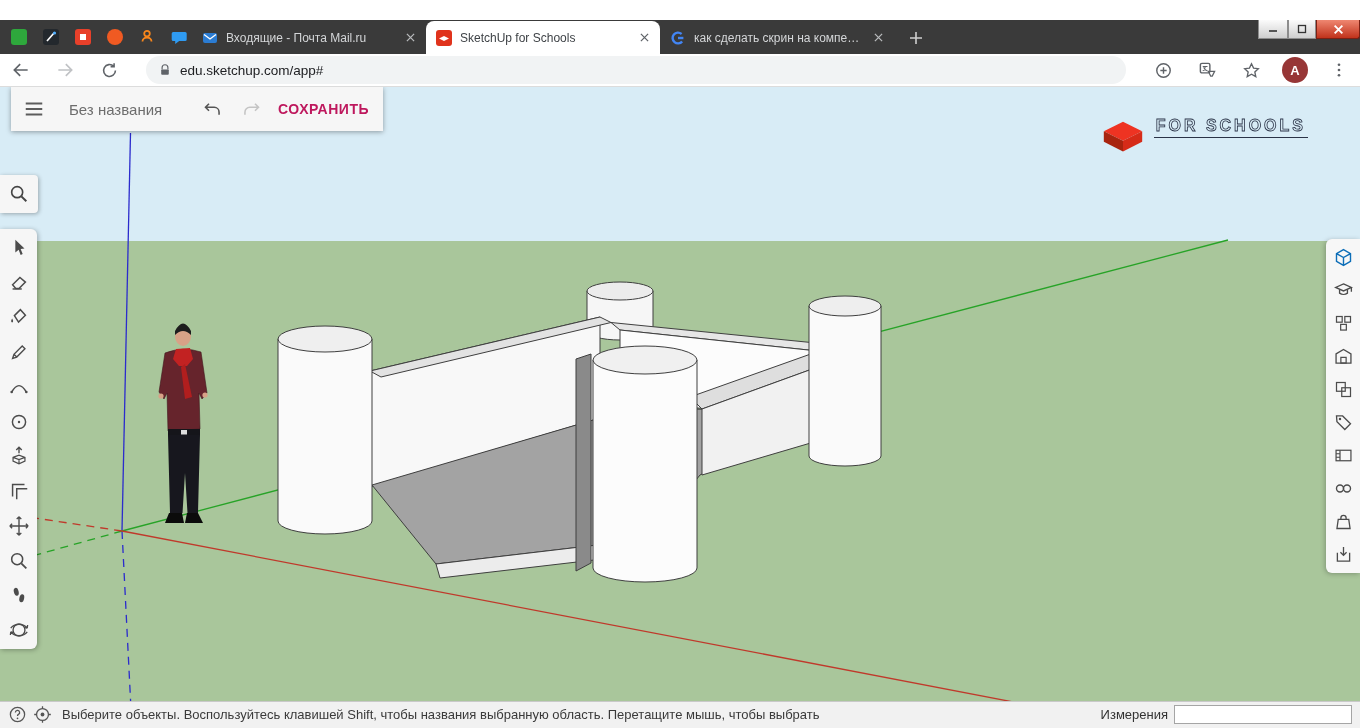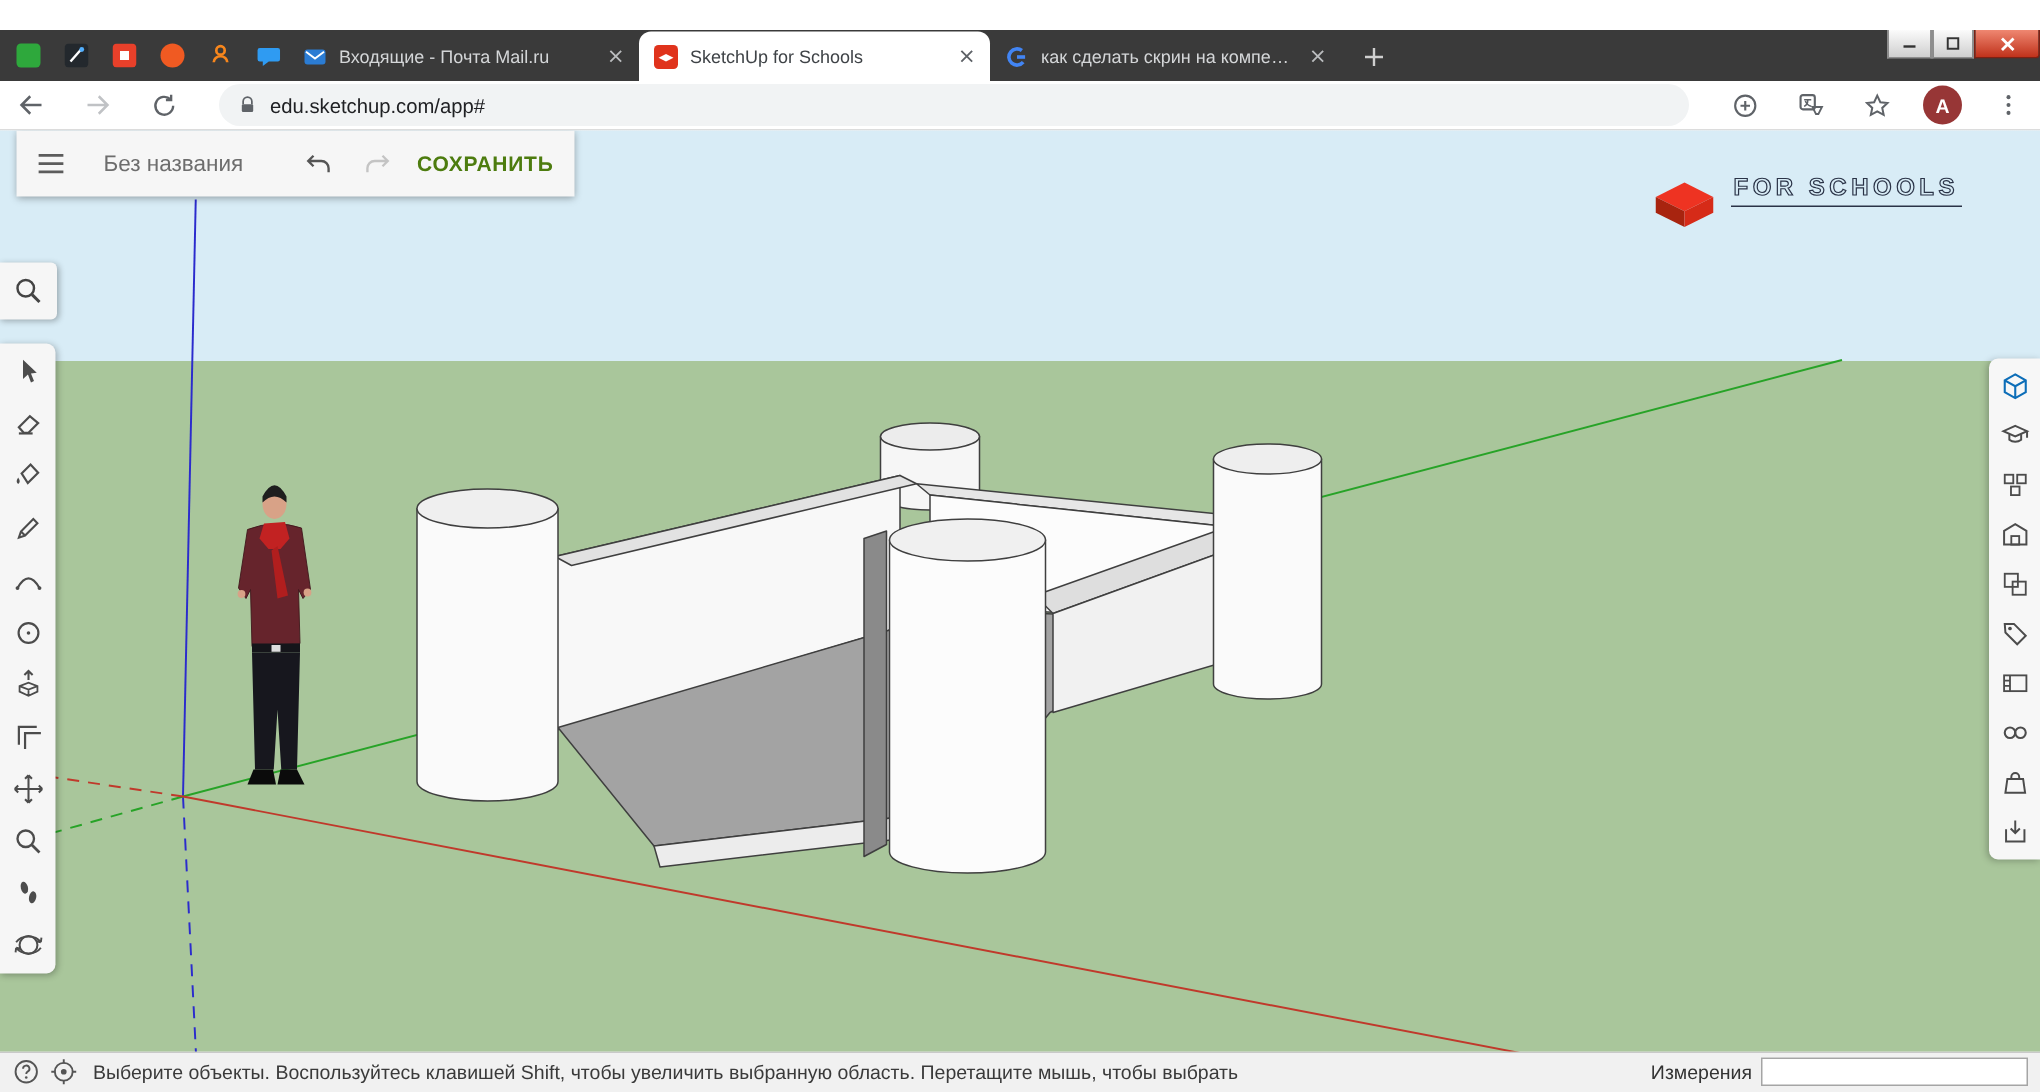--- a/index.html
+++ b/index.html
@@ -29,21 +29,21 @@
   .addrtext { font-size:13.5px; color:#202124; }
   .avatar { width:26px; height:26px; border-radius:50%; background:#973636; color:#fff; font-size:13px; font-weight:bold; display:flex; align-items:center; justify-content:center; }
 
   
   .viewport { position:relative; height:632px; background:linear-gradient(to bottom,#d8ecf6 0px,#d8ecf6 154px,#a9c69b 154px,#a9c69b 100%); overflow:hidden; }
   .scene { position:absolute; inset:0; }
 
   .su-topbar { position:absolute; left:0; top:0; width:372px; height:44px; background:#f6f6f6; box-shadow:0 1px 5px rgba(0,0,0,.35); display:flex; align-items:center; padding:0 14px 0 10px; gap:14px; z-index:5;margin-left:11px; }
   .doc-title { font-size:15px; color:#6d6d6d; margin-left:8px; margin-right:auto; white-space:nowrap; }
   .iconbtn { background:none; border:none; display:flex; align-items:center; justify-content:center; padding:2px; cursor:pointer; }
-  .save-btn { background:none; border:none; color:#4d7c0f; font-family:"Liberation Sans",sans-serif; font-size:14px; font-weight:bold; letter-spacing:.5px; cursor:pointer; }
+  .save-btn { background:none; border:none; color:#be185d; font-family:"Liberation Sans",sans-serif; font-size:14px; font-weight:bold; letter-spacing:.5px; cursor:pointer; }
 
   .search-btn { position:absolute; left:0; top:88px; width:38px; height:38px; background:#f6f6f6; border:none; border-radius:0 4px 4px 0; box-shadow:1px 1px 4px rgba(0,0,0,.3); display:flex; align-items:center; justify-content:center; cursor:pointer; z-index:5; }
 
   .left-tools { position:absolute; left:0; top:142px; width:37px; height:420px; background:#f6f6f6; border-radius:0 6px 6px 0; box-shadow:1px 1px 5px rgba(0,0,0,.3); display:flex; flex-direction:column; justify-content:space-between; padding:6px 0; z-index:5; }
   .right-tools { position:absolute; right:0; top:152px; width:34px; height:334px; background:#f7f7f7; border-radius:6px 0 0 6px; box-shadow:-1px 1px 5px rgba(0,0,0,.25); display:flex; flex-direction:column; justify-content:space-between; padding:6px 0; z-index:5; }
   .toolbtn { background:none; border:none; width:100%; display:flex; align-items:center; justify-content:center; cursor:pointer; padding:2px 0; }
 
   .su-logo { position:absolute; right:52px; top:28px; display:flex; align-items:flex-start; gap:8px; z-index:4; }
   .su-logo .wordmark { display:flex; flex-direction:column; align-items:flex-end; }
   .su-name { font-size:34px; font-weight:bold; color:#242d3a; letter-spacing:-1px; line-height:34px; }
@@ -455,18 +455,18 @@
           <circle cx="12" cy="16.8" r="1.1" fill="#555"></circle>
         </svg>
     </div>
     <div style="display:flex">
       <svg width="19" height="19" viewBox="0 0 24 24">
           <circle cx="12" cy="12" r="7.5" fill="none" stroke="#555" stroke-width="1.6"></circle>
           <circle cx="12" cy="12" r="2.4" fill="#555"></circle>
           <path d="M12,1.5 V5 M12,19 V22.5 M1.5,12 H5 M19,12 H22.5" stroke="#555" stroke-width="1.6"></path>
         </svg>
     </div>
-    <span class="status-hint">Выберите объекты. Воспользуйтесь клавишей Shift, чтобы увеличить выбранную область. Перетащите мышь, чтобы выбрать</span>
+    <span class="status-hint">Выберите объекты. Воспользуйтесь клавишей Shift, чтобы названия выбранную область. Перетащите мышь, чтобы выбрать</span>
     <span class="meas-label">Измерения</span>
     <input class="meas-input" value="" style="">
   </div>
 
 </div>
 
 </body></html>

